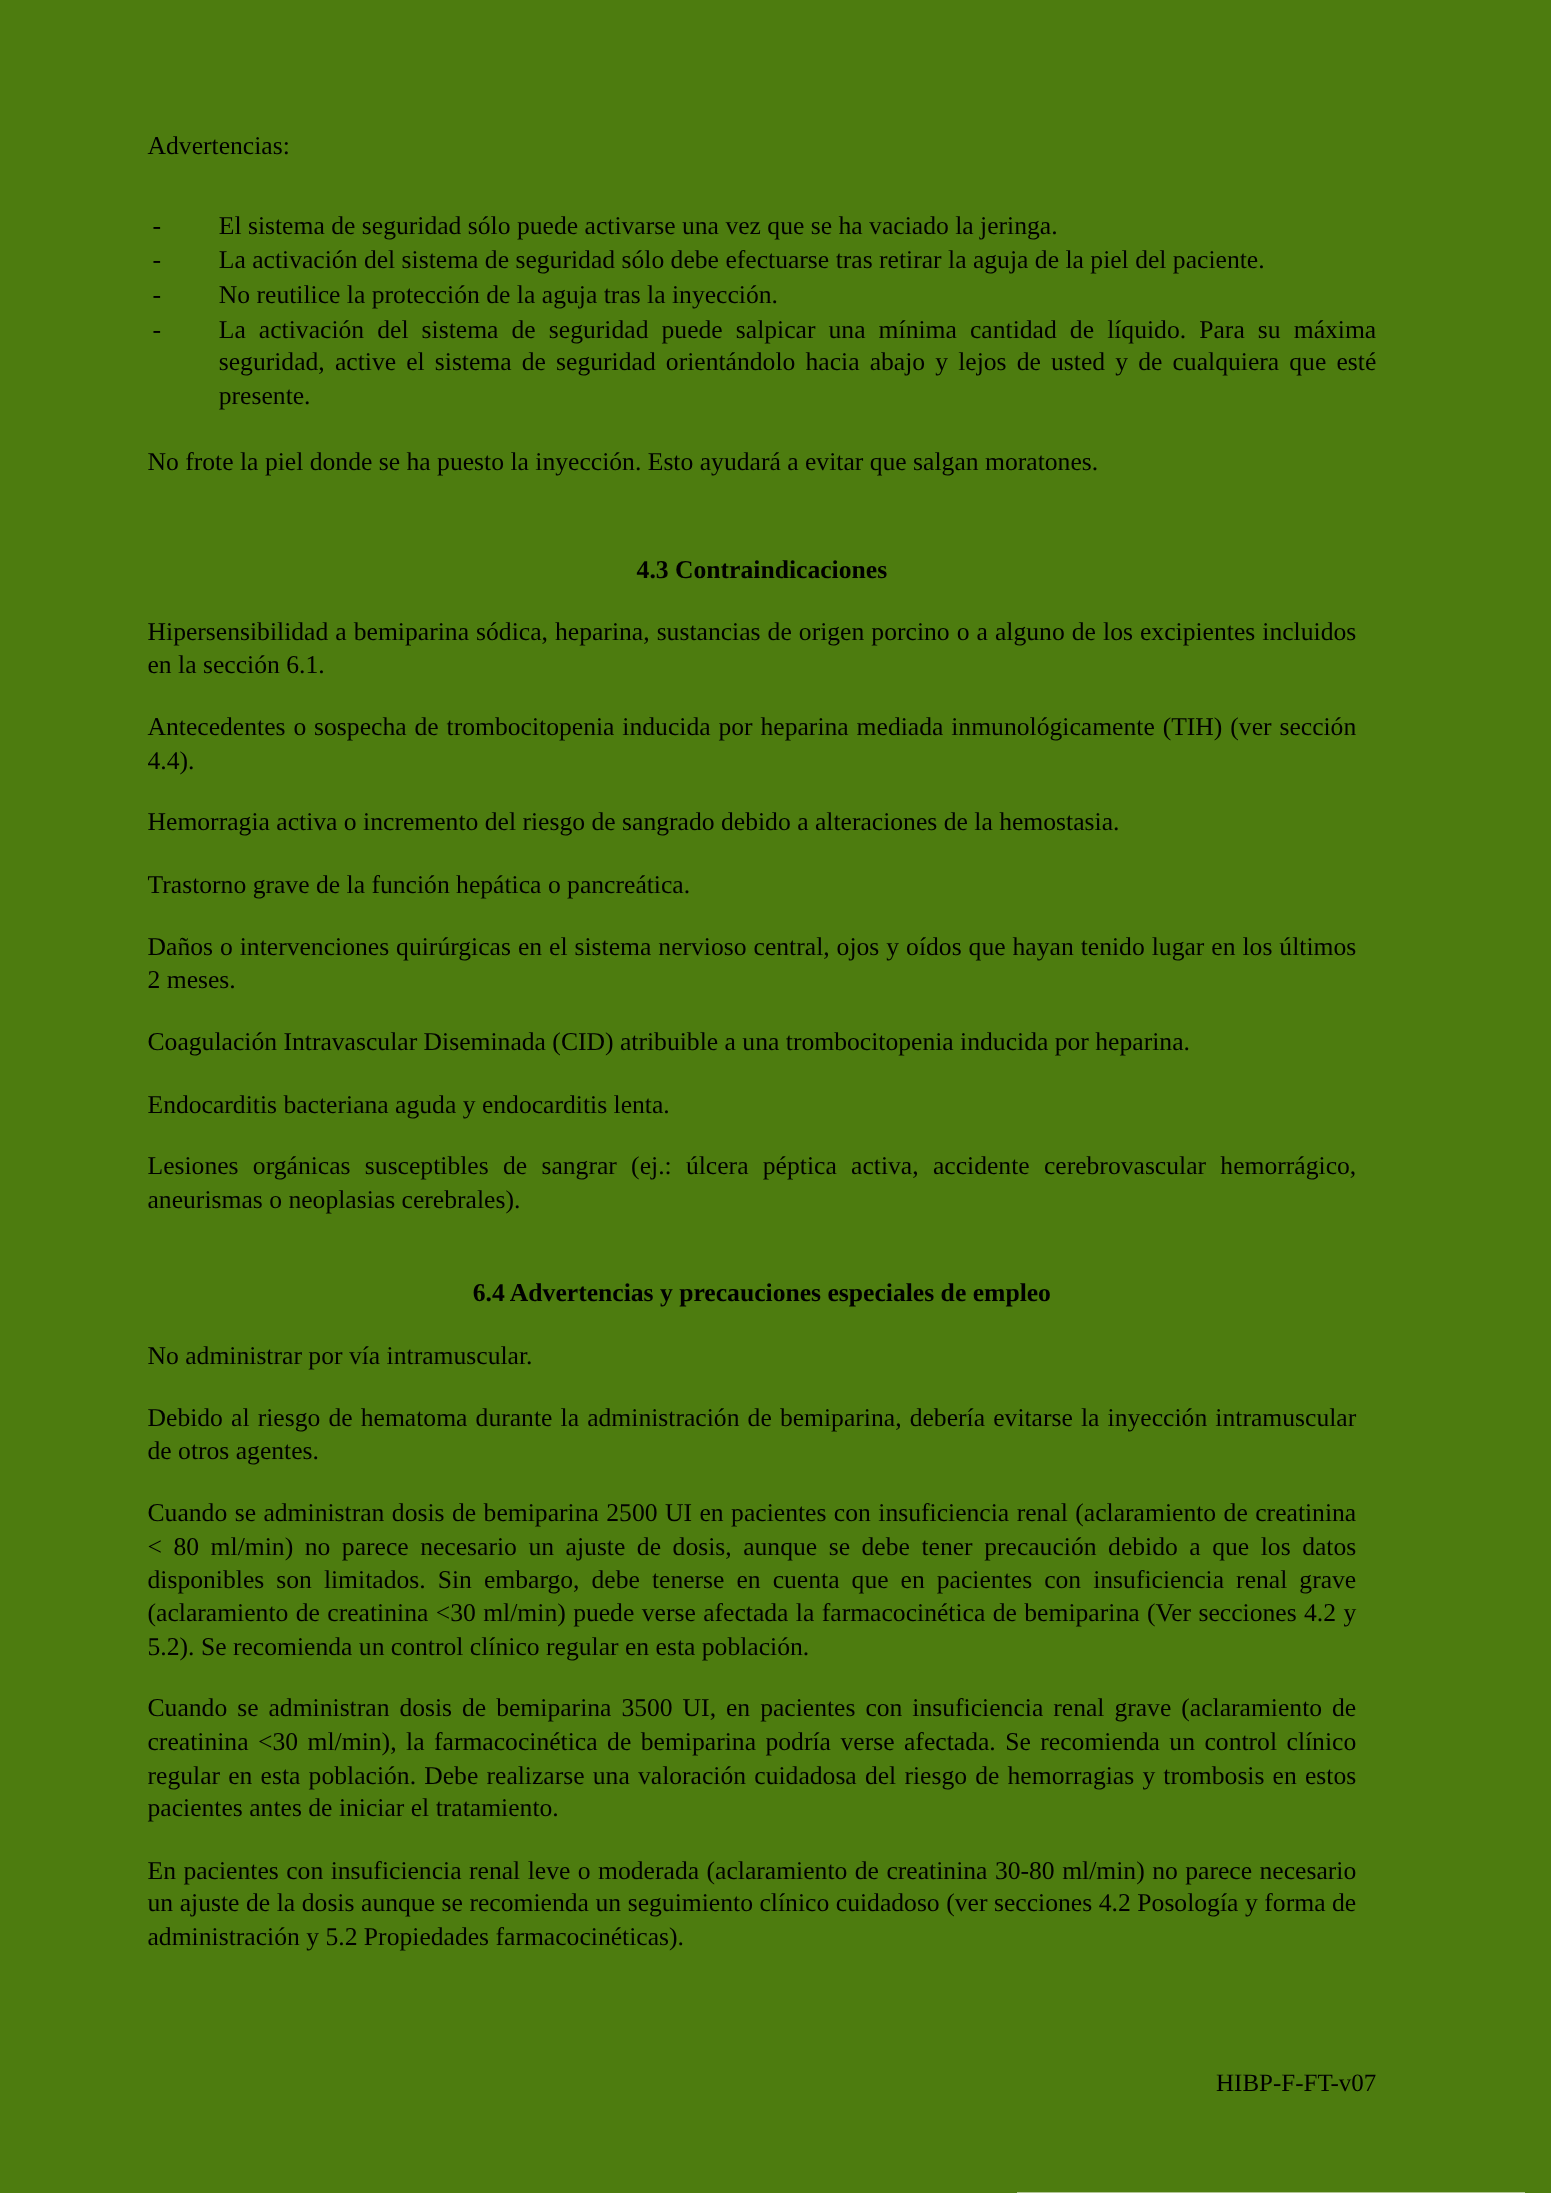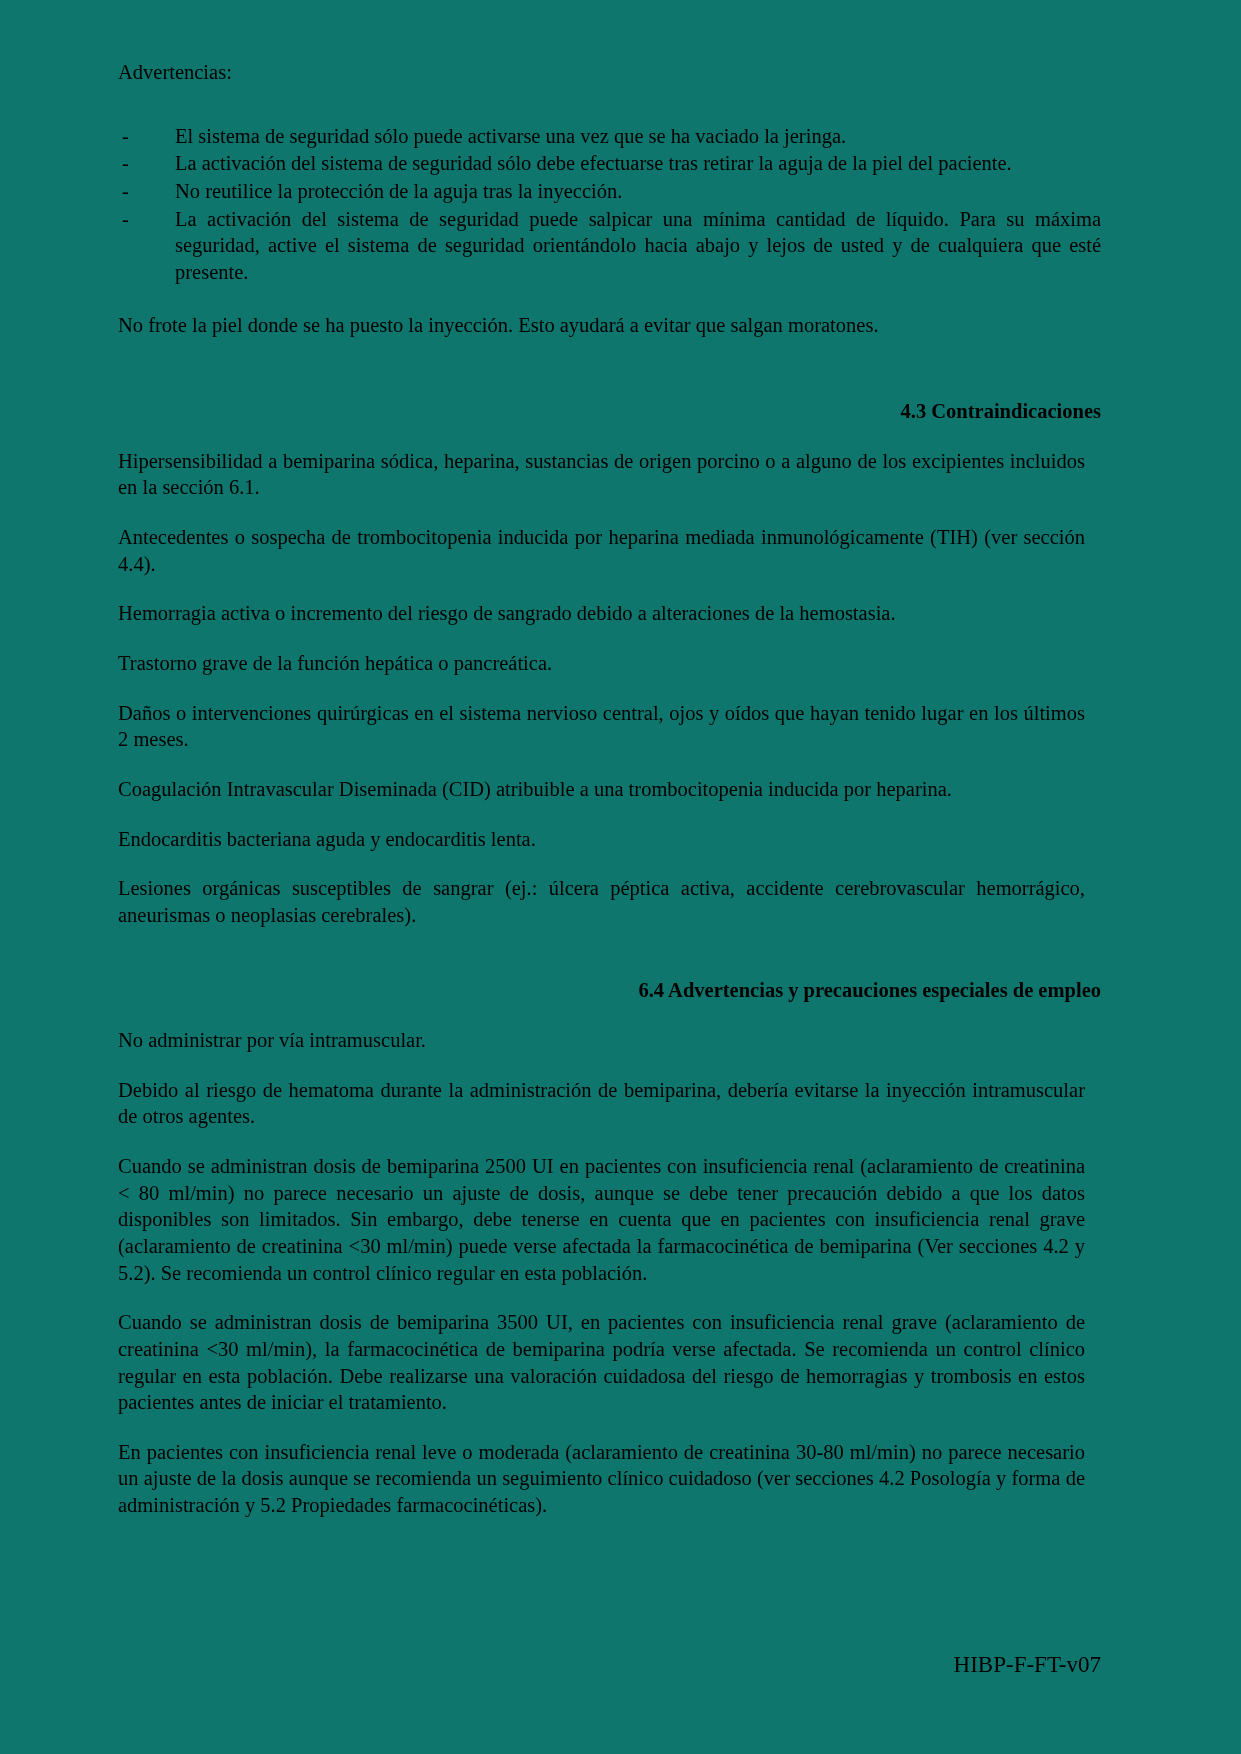--- a/index.html
+++ b/index.html
@@ -8,23 +8,23 @@
     background: #ffffff;
   }
   body {
     font-family: "Liberation Serif", "DejaVu Serif", serif;
     color: #000000;
   }
   .page {
     position: relative;
     width: 1241px;
     height: 1754px;
-    background: #0f766e;
+    background: #4d7c0f;
     box-sizing: border-box;
-    padding: 59px 140px 60px 118px;
+    padding: 104px 140px 60px 118px;
     overflow: hidden;
   }
   .doc-body {
     font-size: 20.5px;
     line-height: 1.30;
     text-align: justify;
     text-justify: inter-word;
   }
   p.para {
     margin: 0 16px 23px 0;
@@ -32,21 +32,21 @@
   }
   p.para-left {
     margin: 0 0 23px 0;
     text-align: left;
   }
   h2.heading {
     font-size: 20.5px;
     font-weight: bold;
     margin: 0 0 23px 0;
     line-height: 1.30;
-    text-align: right;
+    text-align: center;
   }
   .spacer-sm { height: 14px; }
   .spacer-md { height: 26px; }
   .spacer-lg { height: 36px; }
 
   ul.dash-list {
     list-style: none;
     margin: 0 0 0 0;
     padding: 0;
   }
@@ -61,21 +61,21 @@
     position: absolute;
     left: 4px;
     top: 0;
   }
   .footer {
     position: absolute;
     left: 118px;
     right: 140px;
     bottom: 74px;
     text-align: right;
-    font-size: 23px;
+    font-size: 20px;
     line-height: 1.3;
   }
 </style>
 </head>
 <body>
 
 <div class="page">
   <div class="doc-body">
 
     <p class="para-left">Advertencias:</p>

